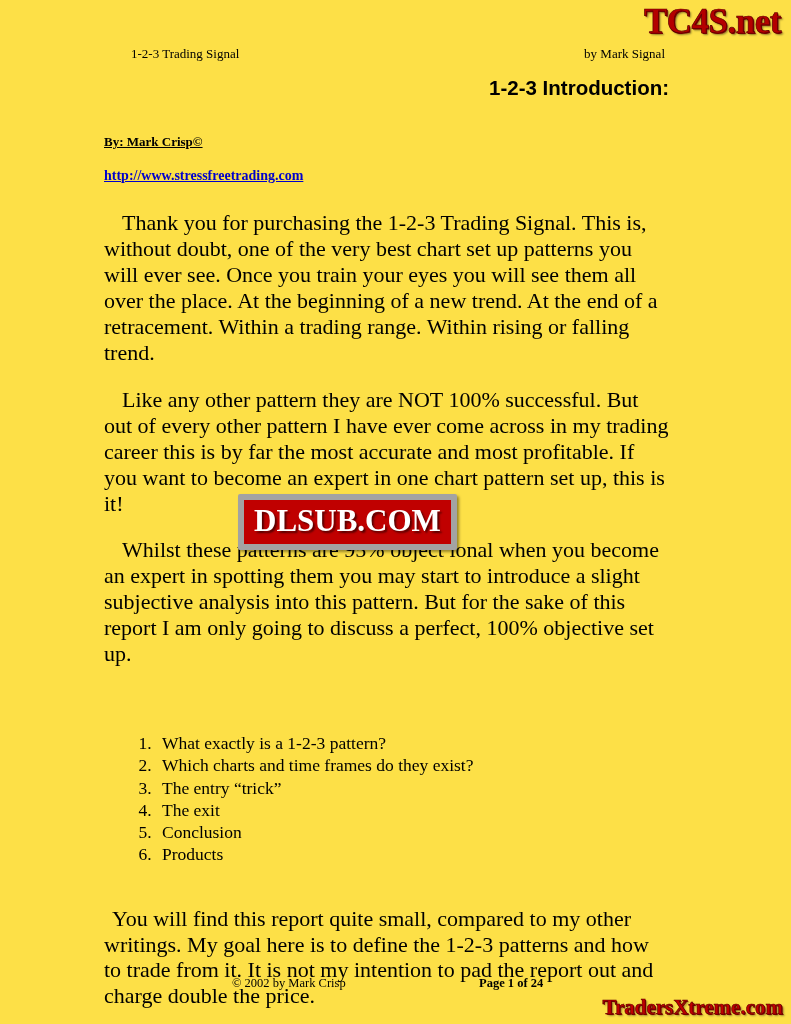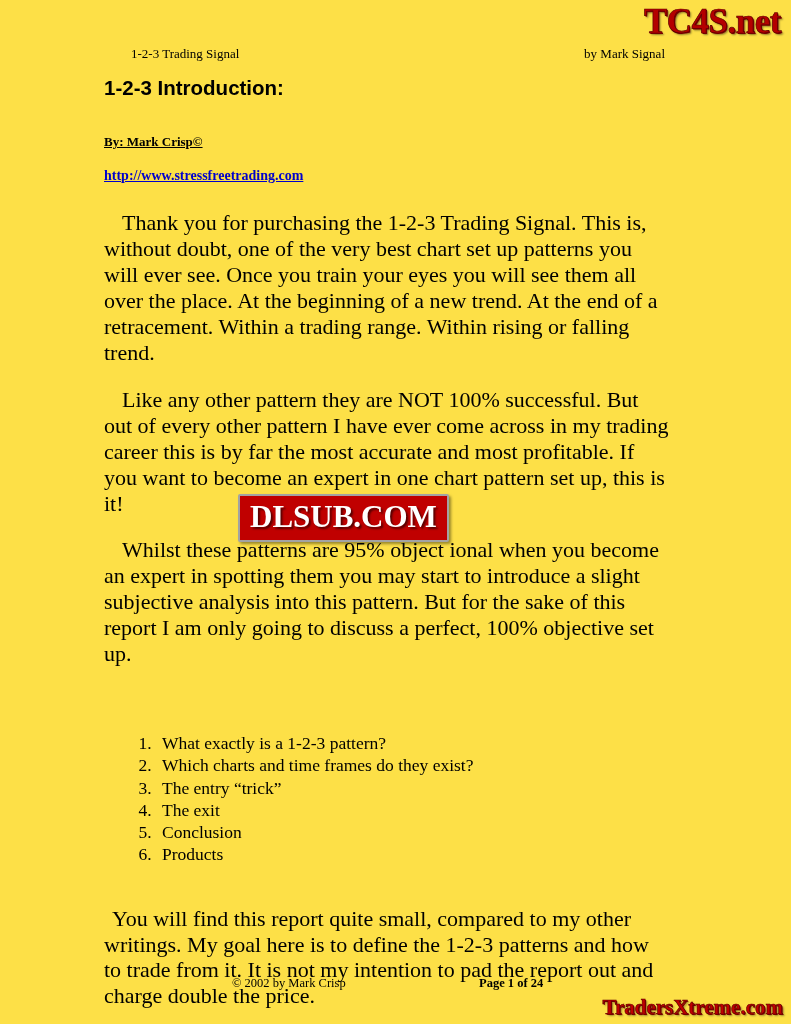--- a/index.html
+++ b/index.html
@@ -37,21 +37,21 @@
       2px 2px 2px rgba(0,0,0,0.45);
     -webkit-text-stroke: 0.7px #5d0000;
   }
 
   .wm-dlsub {
     position: absolute;
     left: 238px;
     top: 494px;
     padding: 3px 10px 5px 10px;
     background: #c00000;
-    border: 2px solid #a3a3a3;
+    border: 6px solid #a3a3a3;
     border-radius: 2px;
     font-family: "Liberation Serif", serif;
     font-weight: bold;
     font-size: 31px;
     color: #ffffff;
     letter-spacing: 0px;
     text-shadow: 2px 2px 2px rgba(0,0,0,0.55);
     box-shadow: 2px 2px 3px rgba(0,0,0,0.4);
   }
 
@@ -87,22 +87,23 @@
     position: absolute;
     left: 104px;
     top: 76px;
     width: 565px;
   }
 
   h1.doc-title {
     font-family: "Liberation Sans", sans-serif;
     font-size: 20.5px;
     font-weight: bold;
-    margin: 0 0 34px 0;
+    margin: 0 0 34px 12px;
     letter-spacing: 0px;
+    text-align: right;
   }
 
   .byline {
     font-family: "Liberation Serif", serif;
     font-size: 13px;
     font-weight: bold;
     text-decoration: underline;
     margin: 0 0 16px 0;
   }
 

